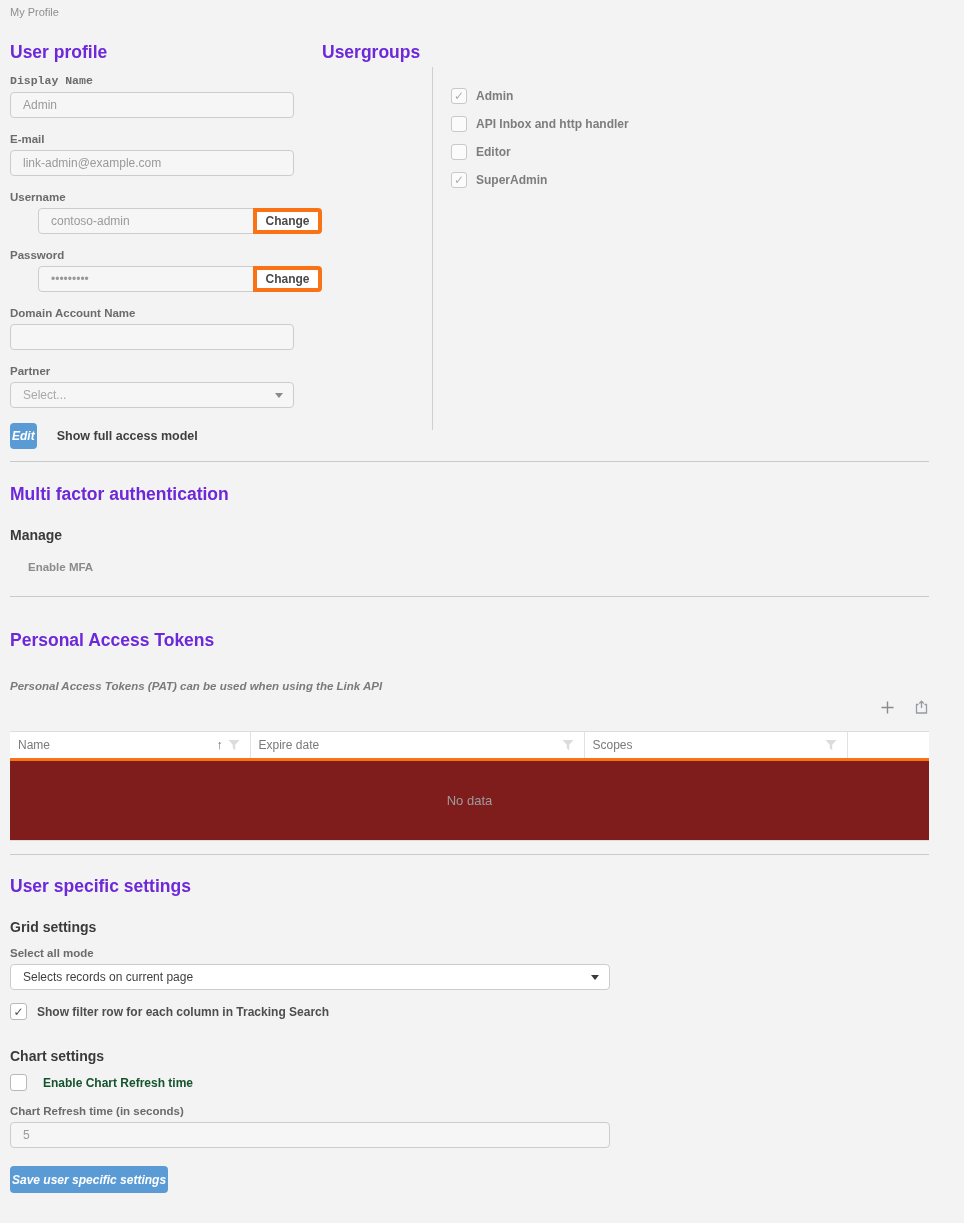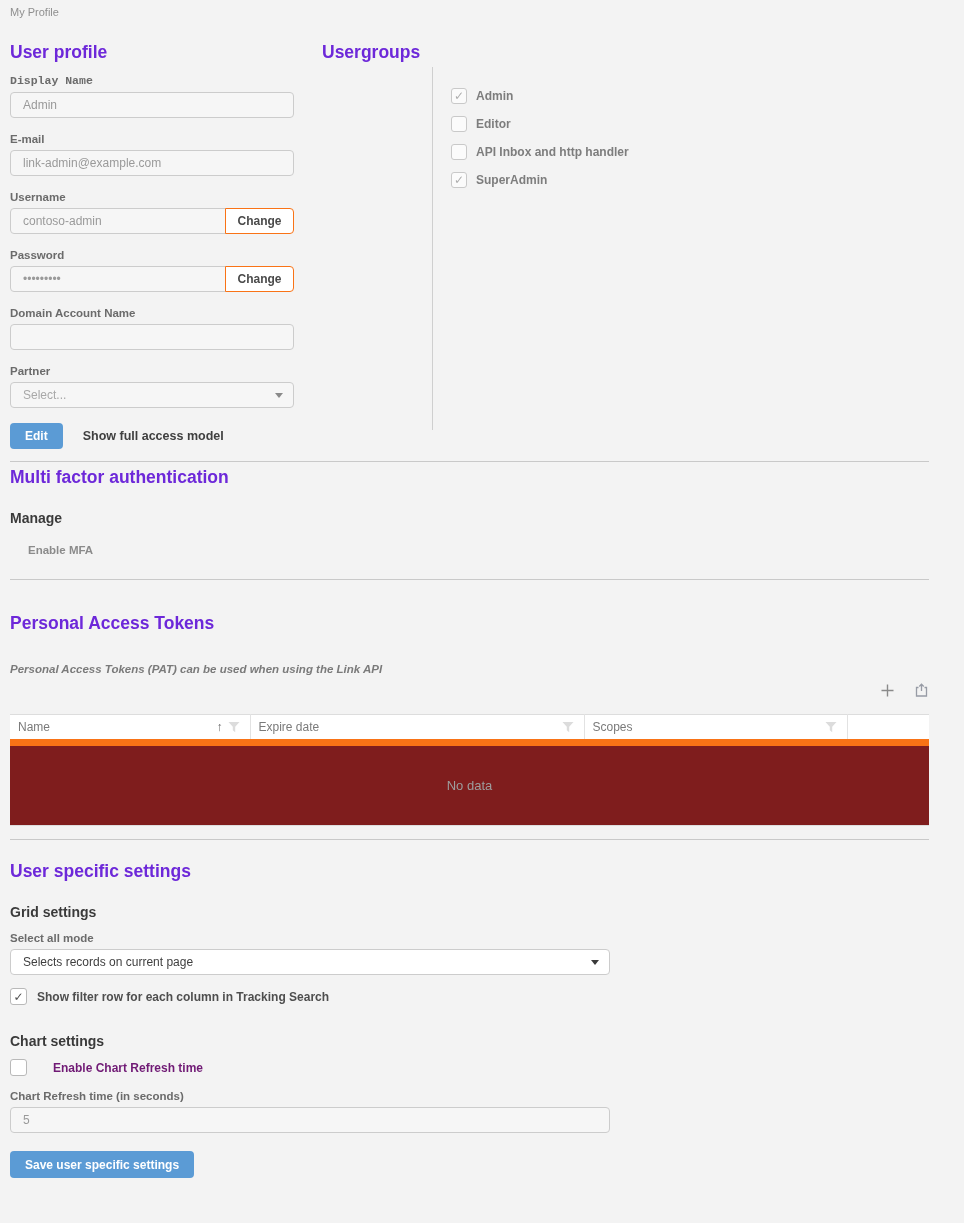--- a/index.html
+++ b/index.html
@@ -24,77 +24,78 @@
 
   .field-label { display:block; font-size:11.5px; font-weight:bold; color:#6b6b6b; margin:15px 0 5px 0; }
   .field-label.first { margin-top:11px;font-family:Liberation Mono, monospace; }
 
   .txt-input {
     display:block; width:100%; height:26px;
     background:#f6f6f6; border:1px solid #cccccc; border-radius:4px;
     color:#9a9a9a; font-size:12px; padding:0 12px;
     font-family:"Liberation Sans","DejaVu Sans",sans-serif; outline:none;
   }
-  .input-group { display:flex; width:100%; }
+  .input-group { display:flex; width:100%;margin-left:28px; }
   .input-group .txt-input { flex:1; border-radius:4px 0 0 4px; min-width:0; }
   .btn-change {
     flex:none; width:69px; height:26px; margin-left:-1px;
-    background:#ffffff; border:1px solid #f97316; border-radius:0 4px 4px 0;
+    background:#ffffff; border:4px solid #f97316; border-radius:0 4px 4px 0;
     font-size:12px; font-weight:bold; color:#4a4a4a; cursor:pointer;
     font-family:"Liberation Sans","DejaVu Sans",sans-serif;
   }
   .select-box {
     position:relative; width:100%; height:26px;
     background:#f6f6f6; border:1px solid #cccccc; border-radius:4px;
     display:flex; align-items:center; padding:0 24px 0 12px; cursor:pointer;
   }
   .select-box .ph { font-size:12px; color:#a8a8a8; }
   .caret { position:absolute; right:10px; top:50%; margin-top:-2px;
     width:0; height:0; border-left:4px solid transparent; border-right:4px solid transparent;
     border-top:5px solid #8a8a8a; }
 
   .edit-row { display:flex; align-items:center; margin-top:15px; }
   .btn-primary {
     background:#5b9bd5; border:none; border-radius:4px; color:#ffffff;
-    font-size:12px; font-weight:bold; height:26px; padding:0 15px; cursor:pointer;
+    font-size:12px; font-weight:bold; height:26px; padding:0 2px; cursor:pointer;
     font-family:"Liberation Sans","DejaVu Sans",sans-serif;
+    font-style:italic;
   }
   .link-strong { margin-left:20px; font-size:12.5px; font-weight:bold; color:#3f3f3f; cursor:pointer; }
 
   
   .groups-panel { margin-top:4px; margin-left:110px; border-left:1px solid #cfcfcf;
     padding:21px 0 0 18px; height:363px; }
   .cb-row { display:flex; align-items:center; height:16px; margin-bottom:12px; }
   .checkbox {
     width:16px; height:16px; border:1px solid #c9c9c9; border-radius:3px;
     background:#fbfbfb; display:flex; align-items:center; justify-content:center;
     cursor:pointer; flex:none;
   }
   .checkbox .check { display:none; font-size:12px; line-height:12px; color:#aeaeae; font-weight:bold; }
   .checkbox.checked .check { display:block; }
   .cb-row .cb-label { margin-left:9px; font-size:12px; font-weight:bold; color:#7d7d7d; }
 
   .divider { border:none; border-top:1px solid #c9c9c9; margin:0; }
   .div-1 { margin-top:12px; }
 
   
-  .mfa-title { margin-top:4px; }
+  .mfa-title { margin-top:21px; }
   .mfa-sub { margin-top:22px; }
   .mfa-link { display:inline-block; margin:17px 0 0 18px; font-size:11.5px; font-weight:bold; color:#8b8b8b; cursor:pointer; }
   .div-2 { margin-top:21px; }
 
   
   .pat-title { margin-top:32px; }
   .pat-desc { margin-top:29px; font-size:11.5px; font-style:italic; font-weight:bold; color:#7a7a7a; }
   .pat-toolbar { margin-top:7px; height:16px; display:flex; justify-content:flex-end; align-items:center; gap:18px; }
   .icon-btn { width:16px; height:16px; display:flex; align-items:center; justify-content:center; cursor:pointer; }
 
   table.grid { margin-top:16px; width:919px; border-collapse:collapse; background:#ffffff; table-layout:fixed; }
   table.grid th {
-    height:28px; border-top:1px solid #dddddd; border-bottom:7px solid #f97316;
+    height:28px; border-top:1px solid #dddddd; border-bottom:3px solid #f97316;
     border-right:1px solid #e2e2e2; font-size:12px; font-weight:normal; color:#7a7a7a;
     text-align:left; padding:0 8px; cursor:pointer; white-space:nowrap; overflow:hidden;
   }
   table.grid th:last-child { border-right:none; }
   .th-inner { display:flex; align-items:center; }
   .th-inner .th-label { flex:1; }
   .sort-arrow { font-size:12px; color:#666666; margin-right:3px; }
   .grid-body { width:919px; height:80px; background:#7f1d1d; border-bottom:1px solid #dddddd;
     display:flex; align-items:center; justify-content:center; }
   .no-data { font-size:13px; color:#9d9d9d; }
@@ -105,21 +106,21 @@
   .uss-sub { margin-top:22px; }
   .small-label { display:block; font-size:11.5px; font-weight:bold; color:#6b6b6b; margin:11px 0 5px 0; }
   .wide { width:600px; }
   .select-light { background:#ffffff; }
   .select-light .ph { color:#3f3f3f; }
   .select-light .caret { border-top-color:#3a3a3a; }
   .cbset-row { display:flex; align-items:center; height:17px; margin-top:13px; }
   .cbset-row .checkbox { width:17px; height:17px; background:#ffffff; border-color:#b9b9b9; }
   .cbset-row .checkbox .check { color:#4e4e4e; }
   .cbset-row .cb-label-dark { margin-left:10px; font-size:12px; font-weight:bold; color:#4e4e4e; }
-  .cbset-row .cb-label-gray { margin-left:26px; font-size:12px; font-weight:bold; color:#701a75; }
+  .cbset-row .cb-label-gray { margin-left:16px; font-size:12px; font-weight:bold; color:#14532d; }
   .chart-sub { margin-top:28px; }
   .chart-cb { margin-top:9px; }
   .chart-label { margin-top:14px; }
   .save-btn { margin-top:18px; height:27px; }
 </style>
 </head>
 <body>
 
 <div class="page">
 
@@ -167,25 +168,25 @@
       <h1 class="sec">Usergroups</h1>
       <div class="groups-panel">
         <div class="cb-row">
           <div class="checkbox checked">
               <span class="check">✓</span>
             </div>
           <span class="cb-label">Admin</span>
         </div>
         <div class="cb-row">
           <div class="checkbox"></div>
-          <span class="cb-label">Editor</span>
+          <span class="cb-label">API Inbox and http handler</span>
         </div>
         <div class="cb-row">
           <div class="checkbox"></div>
-          <span class="cb-label">API Inbox and http handler</span>
+          <span class="cb-label">Editor</span>
         </div>
         <div class="cb-row">
           <div class="checkbox checked">
               <span class="check">✓</span>
             </div>
           <span class="cb-label">SuperAdmin</span>
         </div>
       </div>
     </div>
   </div>

